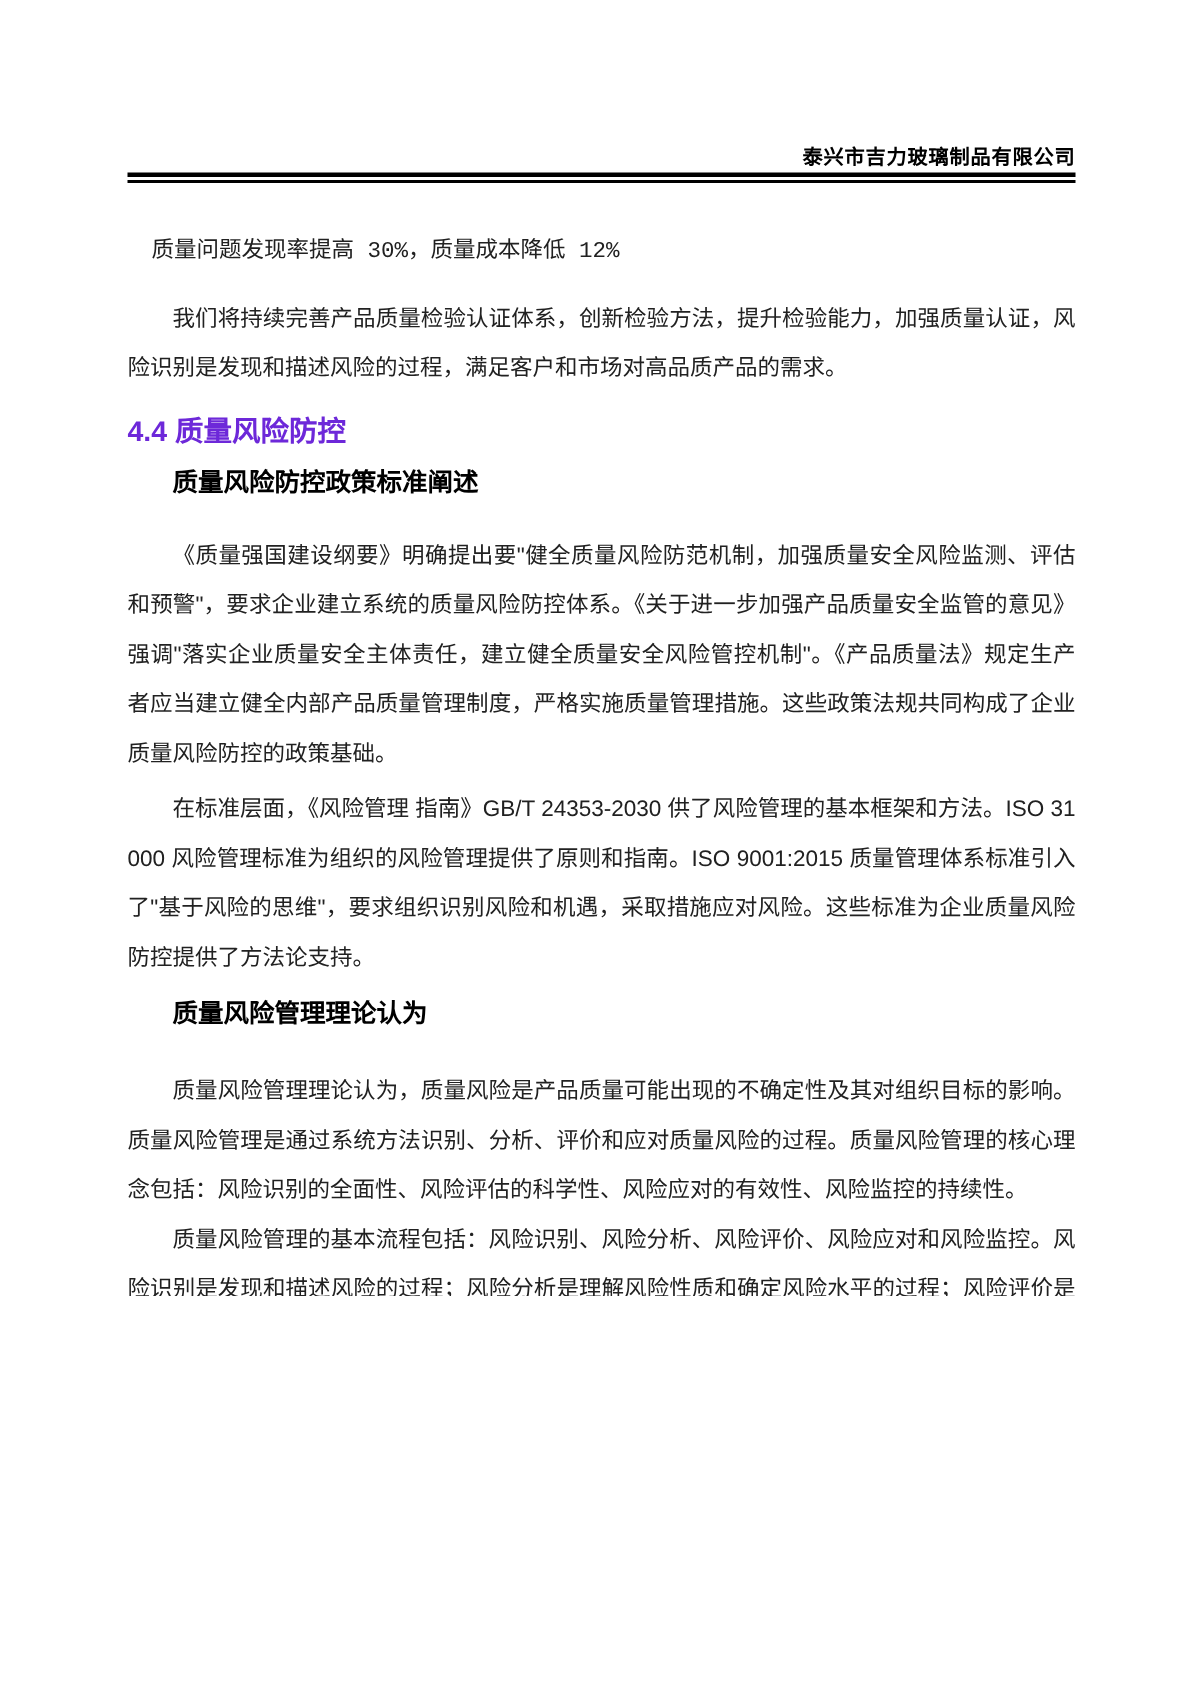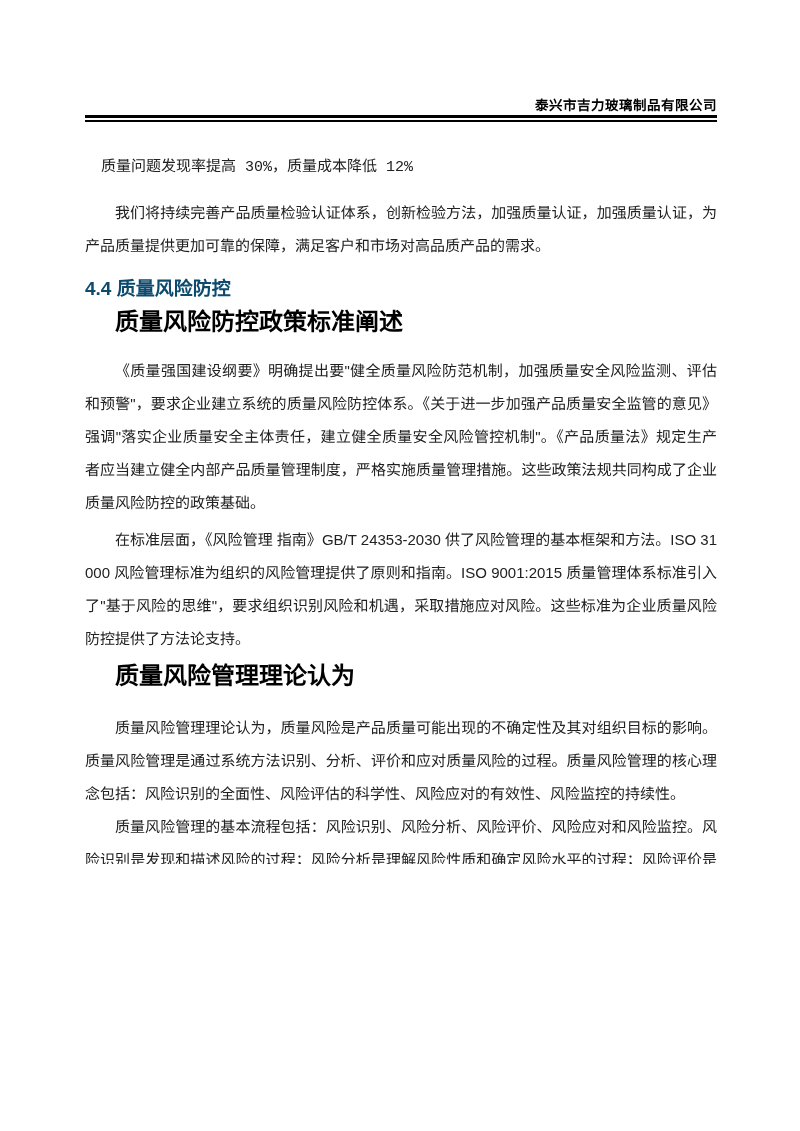--- a/index.html
+++ b/index.html
@@ -62,28 +62,28 @@
     font-family: Liberation Mono, monospace;
   }
   .para {
     text-indent: 30px;       
   }
   .para-after-lead { margin-top: 12px !important; }
   .h2-heading {
     margin: 10px 0 0 0;
     font-size: 19px;
     font-weight: bold;
-    color: #0c4a6e;
+    color: #6d28d9;
     line-height: 33px;
     text-align: left;
   }
   .h3-heading {
     margin: 0;
     padding-left: 30px;
-    font-size: 24px;
+    font-size: 17px;
     font-weight: bold;
     color: #000000;
     line-height: 34px;
     text-align: left;
   }
   .mt-15 { margin-top: 15px !important; }
   .mt-4  { margin-top: 4px  !important; }
   .mt-18 { margin-top: 18px !important; }
 
   
@@ -108,21 +108,21 @@
   <div class="header">
     <span class="company-name">泰兴市吉力玻璃制品有限公司</span>
   </div>
   <div class="header-rule"></div>
 
   <div class="content">
 
     <p class="lead-line">质量问题发现率提高 30%，质量成本降低 12%</p>
 
 
-    <p class="para para-after-lead">我们将持续完善产品质量检验认证体系，创新检验方法，加强质量认证，加强质量认证，为产品质量提供更加可靠的保障，满足客户和市场对高品质产品的需求。</p>
+    <p class="para para-after-lead">我们将持续完善产品质量检验认证体系，创新检验方法，提升检验能力，加强质量认证，风险识别是发现和描述风险的过程，满足客户和市场对高品质产品的需求。</p>
 
     <h2 class="h2-heading">4.4 质量风险防控</h2>
 
     <h3 class="h3-heading">质量风险防控政策标准阐述</h3>
 
     <p class="para mt-15">《质量强国建设纲要》明确提出要"健全质量风险防范机制，加强质量安全风险监测、评估和预警"，要求企业建立系统的质量风险防控体系。《关于进一步加强产品质量安全监管的意见》强调"落实企业质量安全主体责任，建立健全质量安全风险管控机制"。《产品质量法》规定生产者应当建立健全内部产品质量管理制度，严格实施质量管理措施。这些政策法规共同构成了企业质量风险防控的政策基础。</p>
 
     <p class="para mt-4">在标准层面，《风险管理 指南》GB/T 24353-2030 供了风险管理的基本框架和方法。ISO 31000 风险管理标准为组织的风险管理提供了原则和指南。ISO 9001:2015 质量管理体系标准引入了"基于风险的思维"，要求组织识别风险和机遇，采取措施应对风险。这些标准为企业质量风险防控提供了方法论支持。</p>
 
     <h3 class="h3-heading mt-4">质量风险管理理论认为</h3>

